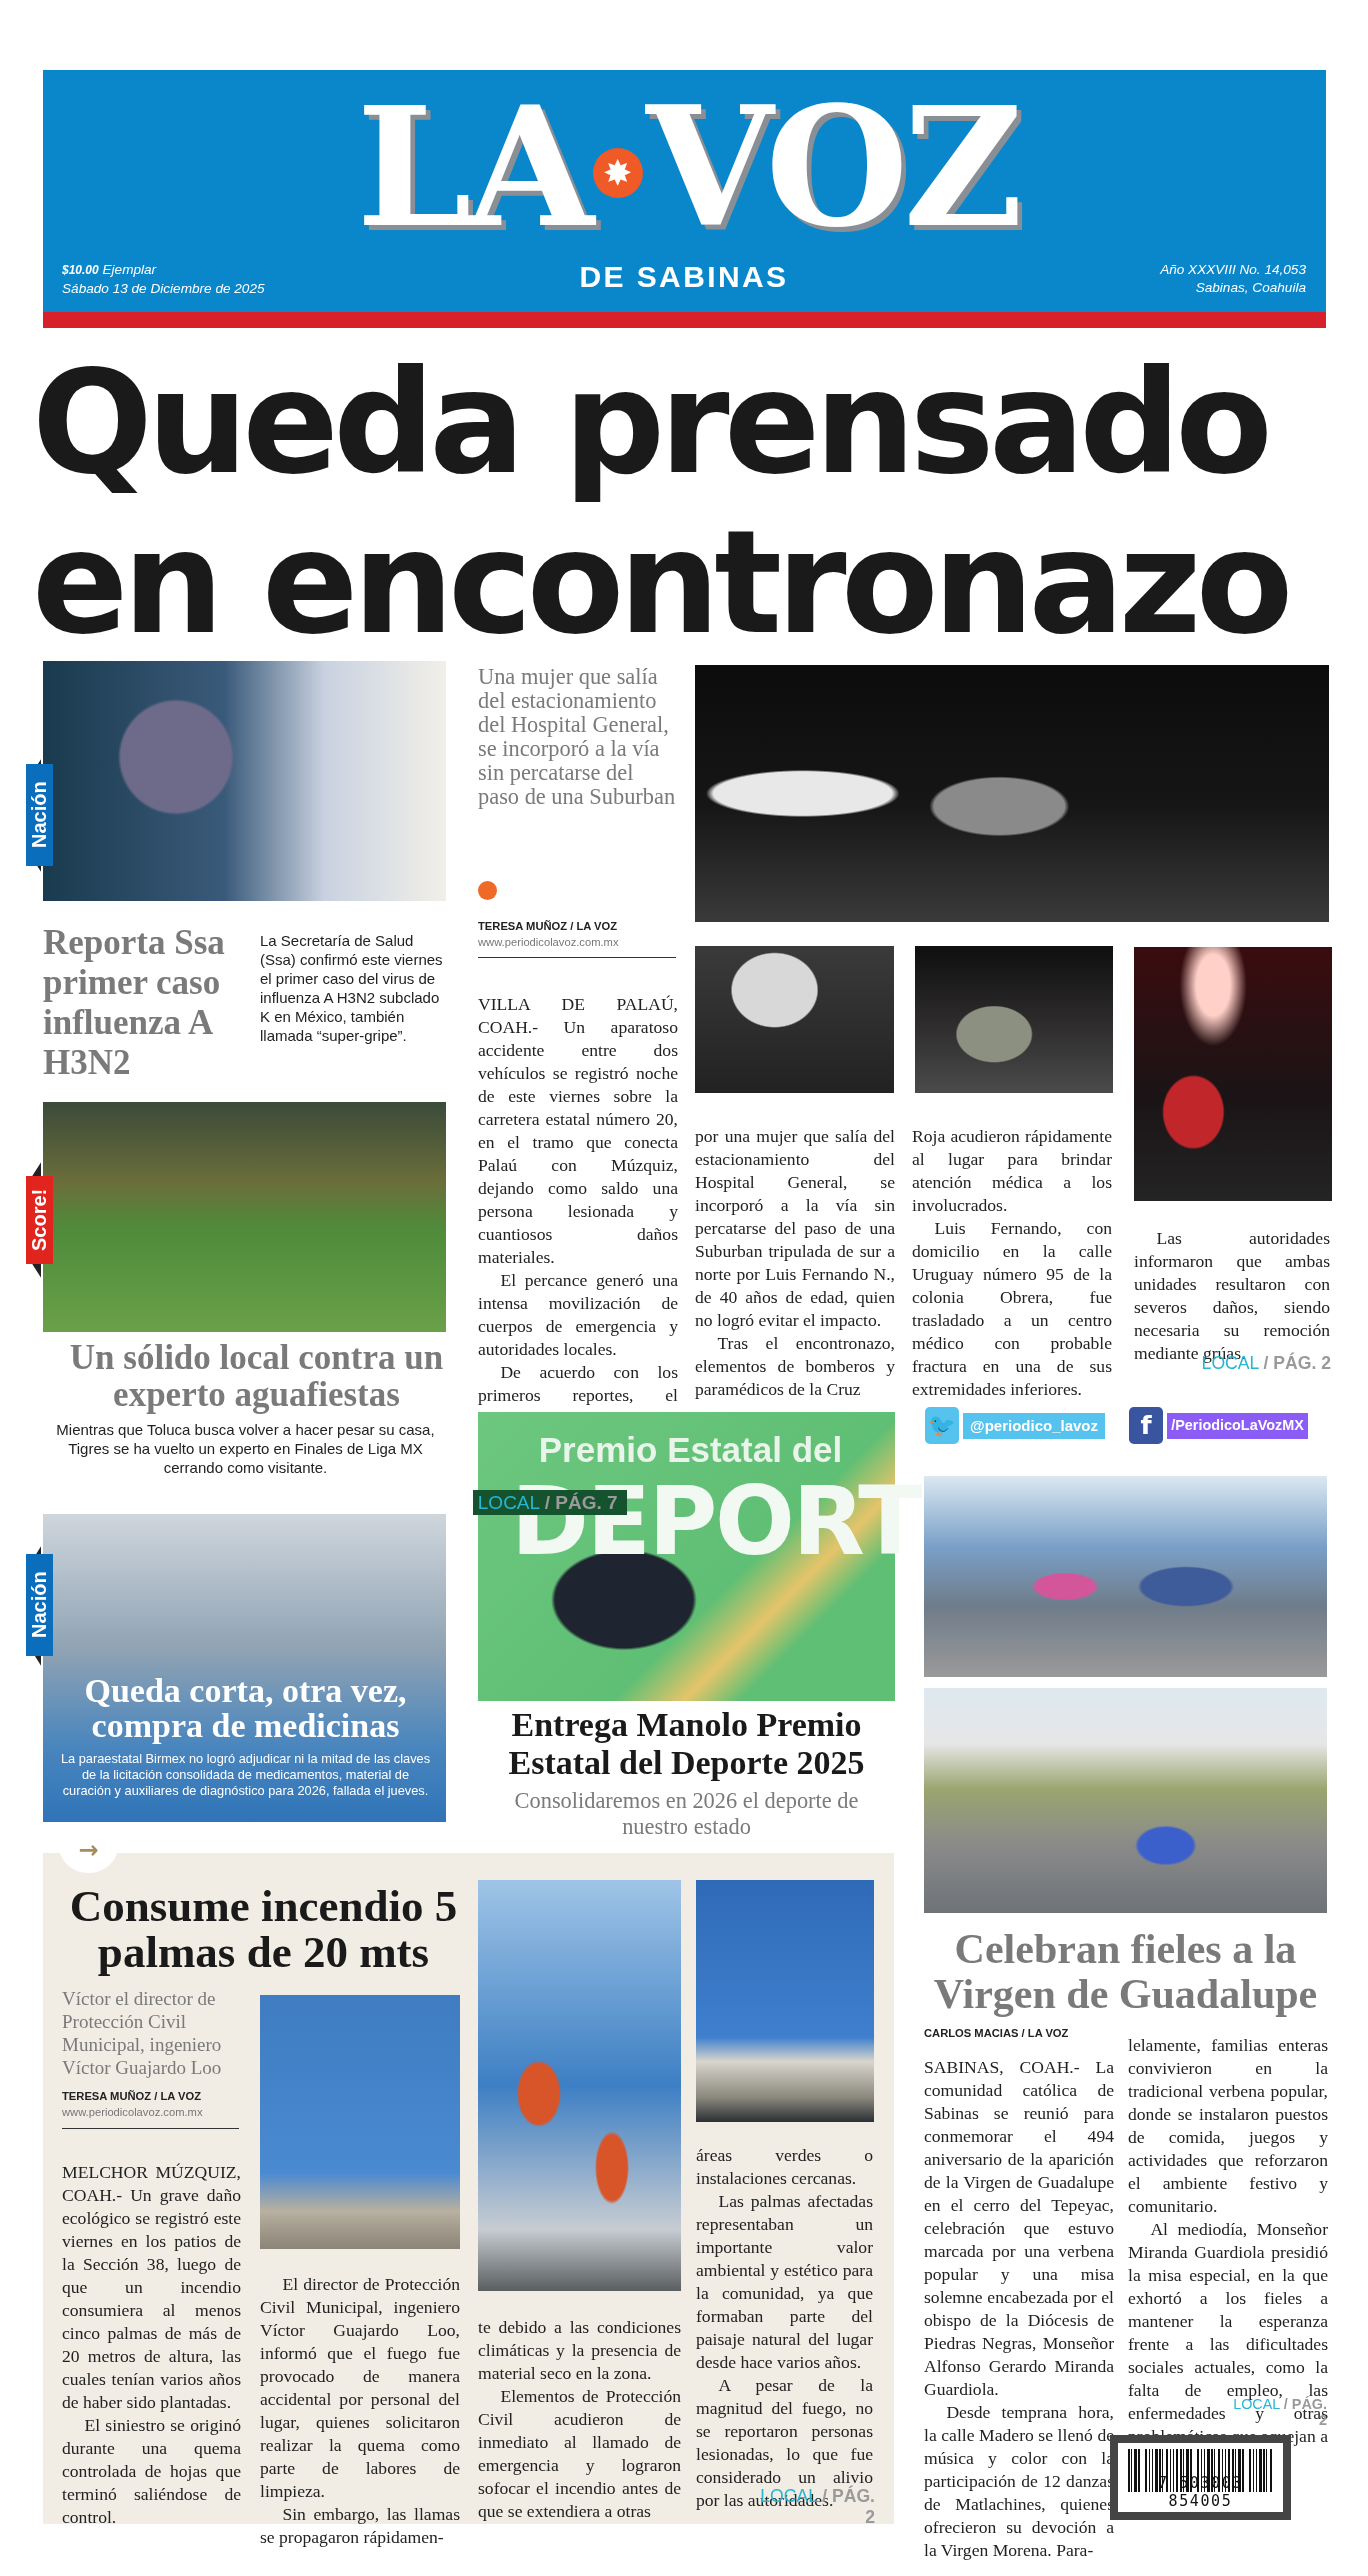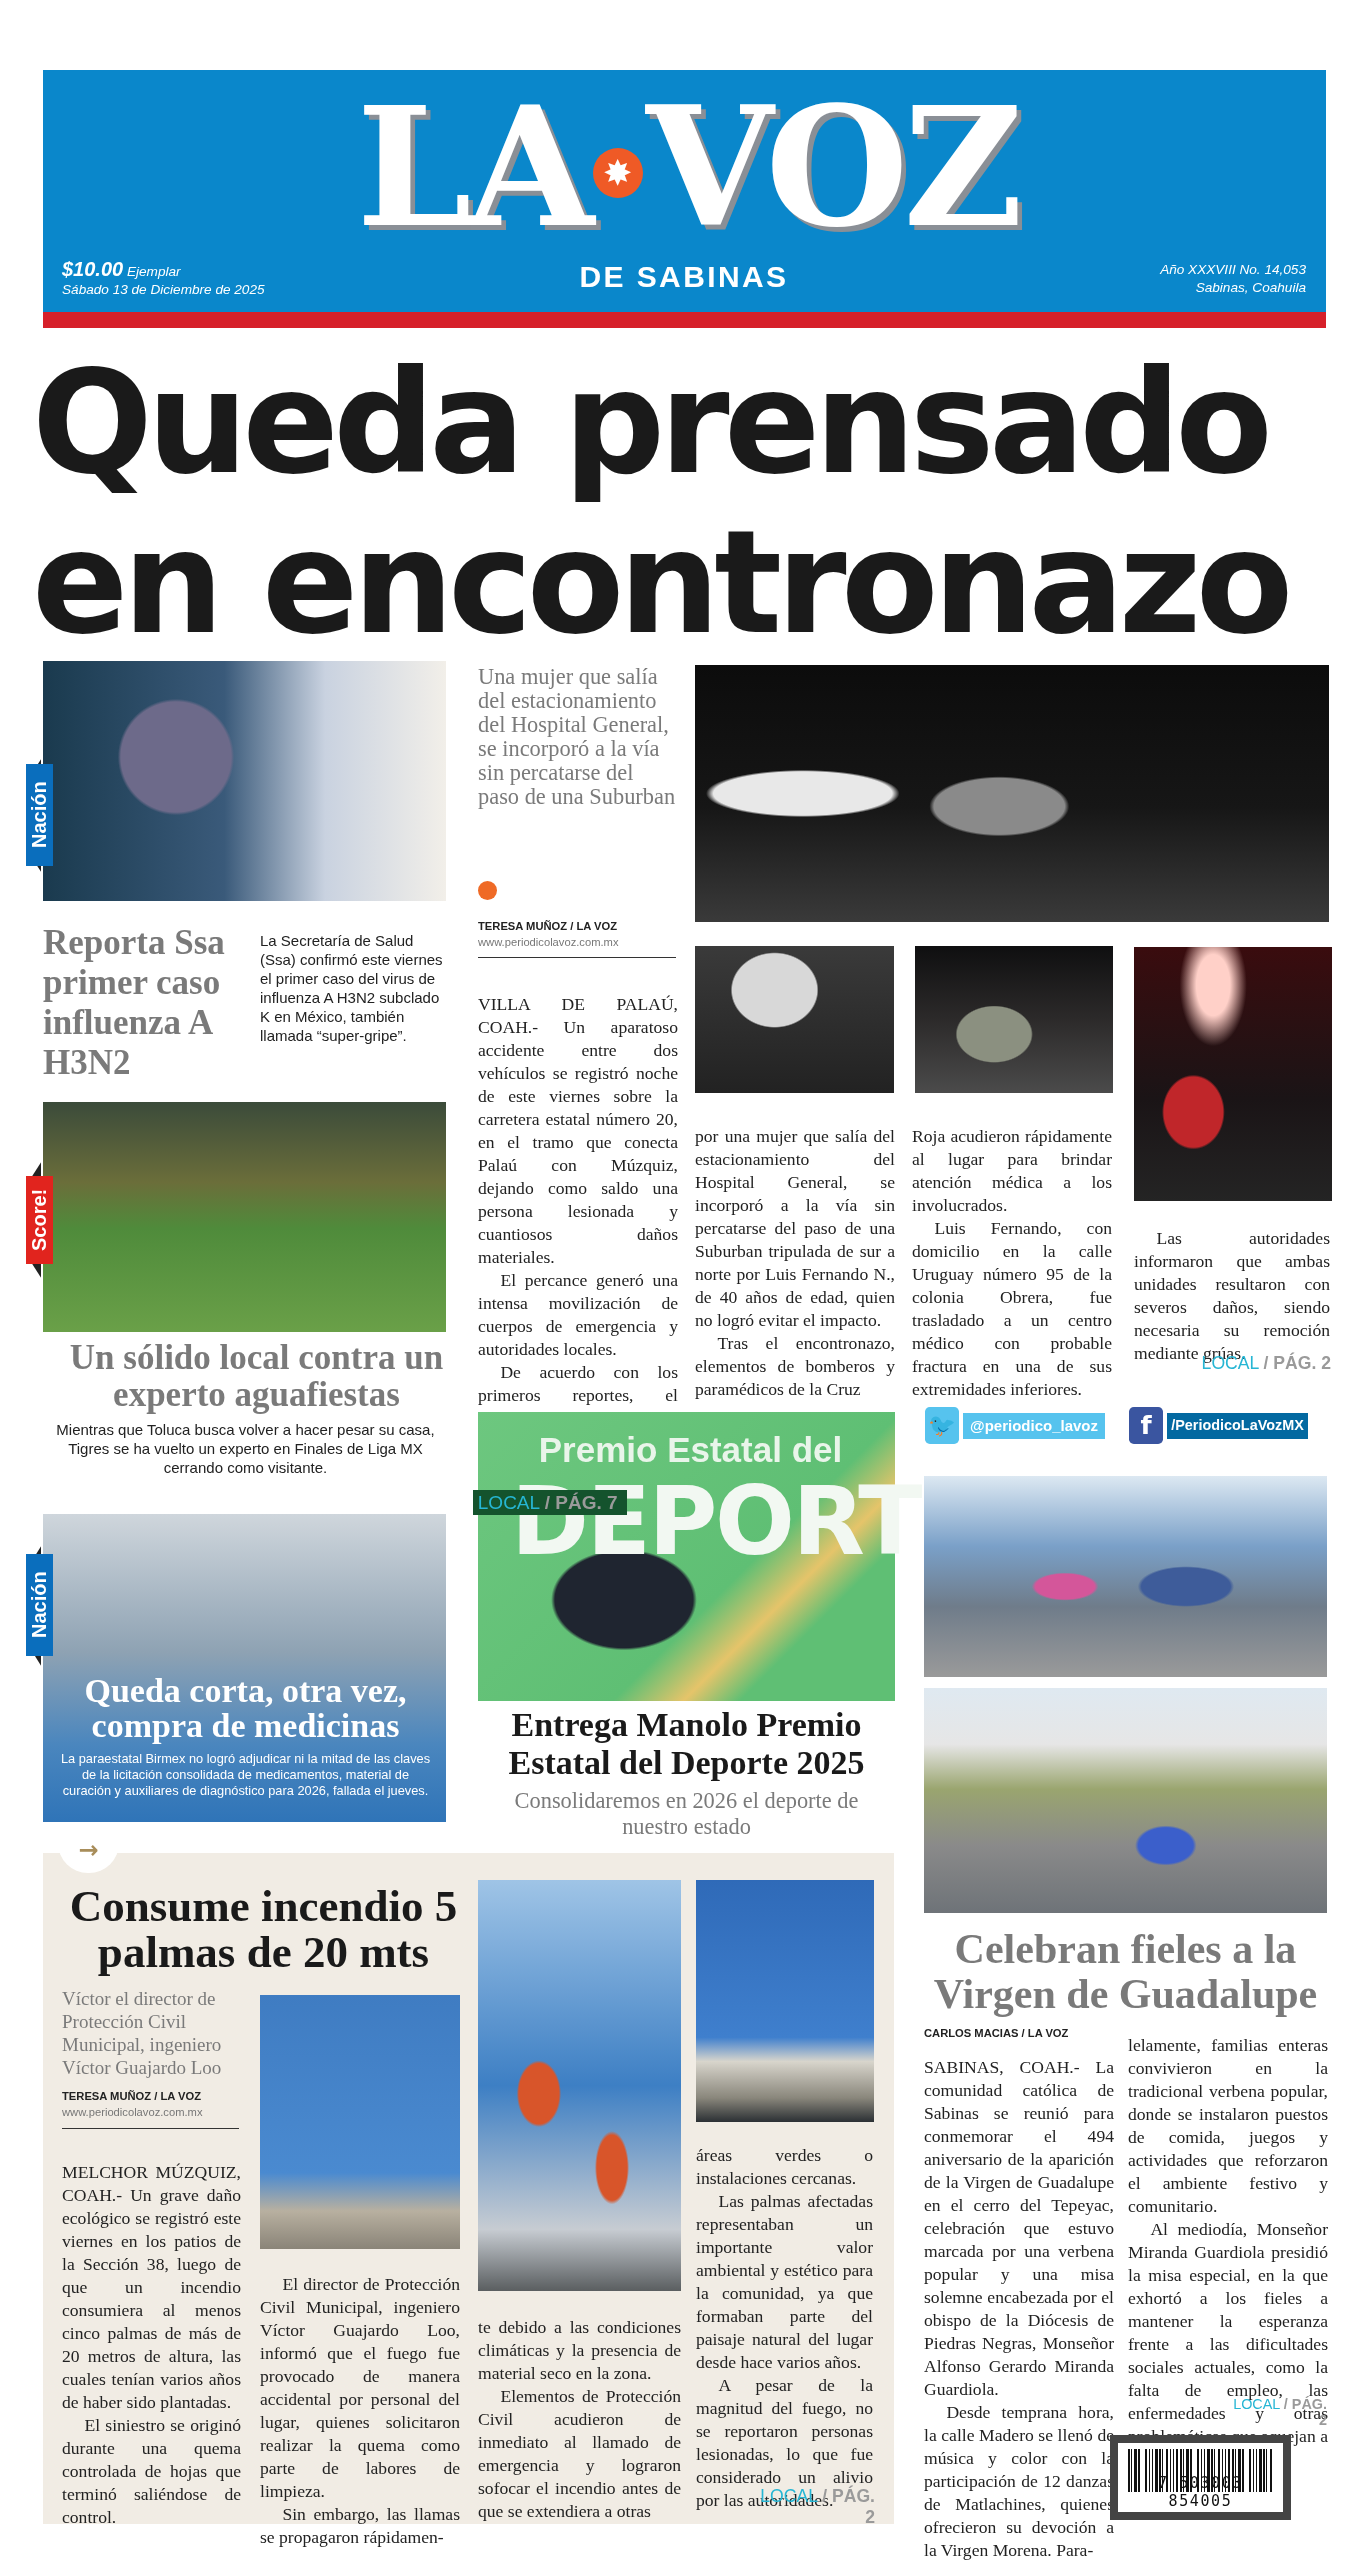--- a/index.html
+++ b/index.html
@@ -6,21 +6,21 @@
 body{width:1368px;height:2576px;background:#fff;position:relative;overflow:hidden;font-family:"Liberation Serif",serif;color:#222}
 .abs{position:absolute}
 
 .masthead{left:43px;top:70px;width:1283px;height:258px;background:#0a87cb}
 .redbar{left:43px;top:312px;width:1283px;height:16px;background:#d6202a}
 .logo{left:304px;top:84px;width:767px;height:168px;font-family:"DejaVu Serif",serif;font-weight:bold;color:#fff;font-size:164px;line-height:168px;letter-spacing:-4.8px;text-align:center;text-shadow:4.8px 4.8px 0 #8a8f96;display:flex;justify-content:center;align-items:center}
 .logo .dot{display:inline-block;width:50px;height:50px;border-radius:50%;background:#ef5a26;margin:0 3.2px;position:relative;top:4.8px;box-shadow:none}
 .logo .dot::after{content:"✸";position:absolute;left:0;top:0;width:50px;height:50px;line-height:50px;text-align:center;font-size:32px;color:#fff;text-shadow:none;letter-spacing:0}
 .subtitle{left:559px;top:260px;width:250px;text-align:center;color:#fff;font-family:"Liberation Sans",sans-serif;font-weight:bold;font-size:30px;letter-spacing:2.4px}
 .meta-left{left:62px;top:261px;color:#fff;font-family:"Liberation Sans",sans-serif;font-style:italic;font-size:13.6px;line-height:17.6px}
-.meta-left b{font-size:20px}
+.meta-left b{font-size:12px}
 .meta-right{right:62px;top:261px;color:#fff;font-family:"Liberation Sans",sans-serif;font-style:italic;font-size:13.6px;line-height:17.6px;text-align:right}
 
 .headline{left:32px;top:343px;width:1310px;font-family:"DejaVu Sans",sans-serif;font-weight:bold;font-size:142px;line-height:160px;letter-spacing:-5.6px;color:#1a1a1a;text-align:left}
 
 .img{overflow:hidden}
 .img-virus{left:43px;top:661px;width:403px;height:240px;background:radial-gradient(circle at 33% 40%,#6d6a8a 0 18%,transparent 19%),linear-gradient(90deg,#1a3a4e 0%,#3a5a7a 45%,#c9d2e0 70%,#f2efe9 100%)}
 .img-soccer{left:43px;top:1102px;width:403px;height:230px;background:linear-gradient(180deg,#3b4b3a 0%,#6b6e3a 35%,#4f8b3b 55%,#6aa048 100%)}
 .img-pharma{left:43px;top:1514px;width:403px;height:308px;background:linear-gradient(180deg,#cfd6dc 0%,#8ea2b3 45%,#4a86be 75%,#2f74b8 100%)}
 .img-crash{left:695px;top:665px;width:634px;height:257px;background:radial-gradient(ellipse at 48% 55%,#8a8a8a 0 14%,transparent 15%),radial-gradient(ellipse at 17% 50%,#e8e8e8 0 12%,transparent 13%),linear-gradient(180deg,#0c0c0c 0%,#161616 55%,#3a3a3a 100%)}
 .img-crash2{left:695px;top:946px;width:199px;height:147px;background:radial-gradient(ellipse at 40% 30%,#d8d8d8 0 25%,transparent 26%),linear-gradient(180deg,#3a3a3a,#222)}
@@ -52,21 +52,21 @@
 .pageref{font-family:"Liberation Sans",sans-serif;font-size:17.6px}
 .pageref .sec{color:#26b6d4}
 .pageref .pg{color:#9a9a9a;font-weight:bold}
 
 .cream{left:43px;top:1853px;width:851px;height:671px;background:#f1ece4}
 .arrow-tab{left:58px;top:1836px;width:61px;height:37px;border-radius:0 0 30px 30px;background:#fff;color:#a88d5a;font-size:24px;text-align:center;line-height:29px;font-family:"DejaVu Sans",sans-serif;font-weight:bold}
 
 .tw-icon{left:925px;top:1407px;width:34px;height:37px;background:#56c3ee;border-radius:4.8px;color:#fff;font-family:"DejaVu Sans",sans-serif;font-size:22.4px;text-align:center;line-height:37px}
 .tw-label{left:963px;top:1413px;width:142px;height:25.6px;background:#56c3ee;color:#fff;font-family:"Liberation Sans",sans-serif;font-weight:bold;font-size:15px;line-height:25.6px;text-align:center}
 .fb-icon{left:1129px;top:1407px;width:34px;height:37px;background:#3a55a0;border-radius:4.8px;color:#fff;font-family:"DejaVu Sans",sans-serif;font-weight:bold;font-size:25.6px;text-align:center;line-height:37px}
-.fb-label{left:1167px;top:1413px;width:141px;height:25.6px;background:#0369a1;color:#fff;font-family:"Liberation Sans",sans-serif;font-weight:bold;font-size:14.4px;line-height:25.6px;text-align:center}
+.fb-label{left:1167px;top:1413px;width:141px;height:25.6px;background:#8b5cf6;color:#fff;font-family:"Liberation Sans",sans-serif;font-weight:bold;font-size:14.4px;line-height:25.6px;text-align:center}
 
 .barcode{left:1110px;top:2435px;width:181px;height:85px;background:#444;padding:8px}
 .barcode-inner{width:100%;height:100%;background:#fff;position:relative}
 .bars{position:absolute;left:9.6px;right:9.6px;top:6.4px;height:43px;background:repeating-linear-gradient(90deg,#111 0 1.6px,#fff 1.6px 3.2px,#111 3.2px 4px,#fff 4px 6.4px,#111 6.4px 8.8px,#fff 8.8px 10.4px)}
 .bar-digits{position:absolute;left:4.8px;right:4.8px;bottom:1.6px;font-family:"DejaVu Sans Mono",monospace;font-size:15px;letter-spacing:1.6px;text-align:center;color:#111}
 hr.rule{border:none;border-top:1.6px solid #333}
 </style>
 </head>
 <body>
 

